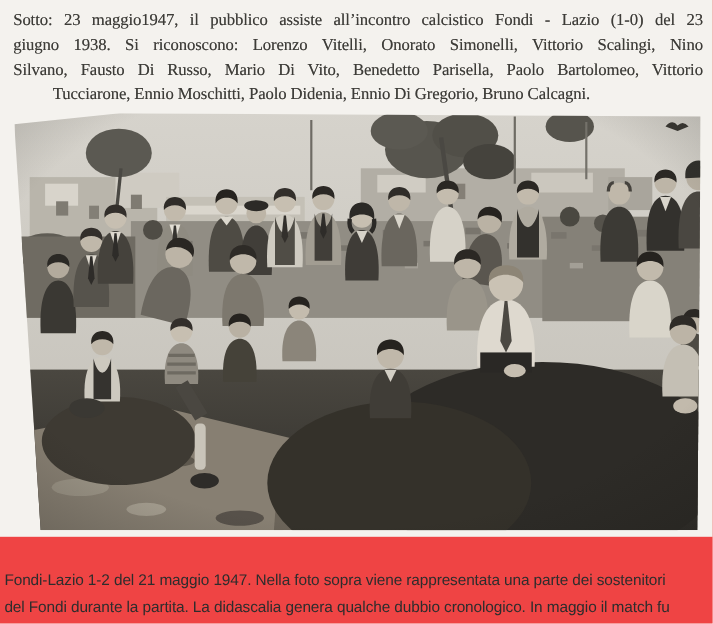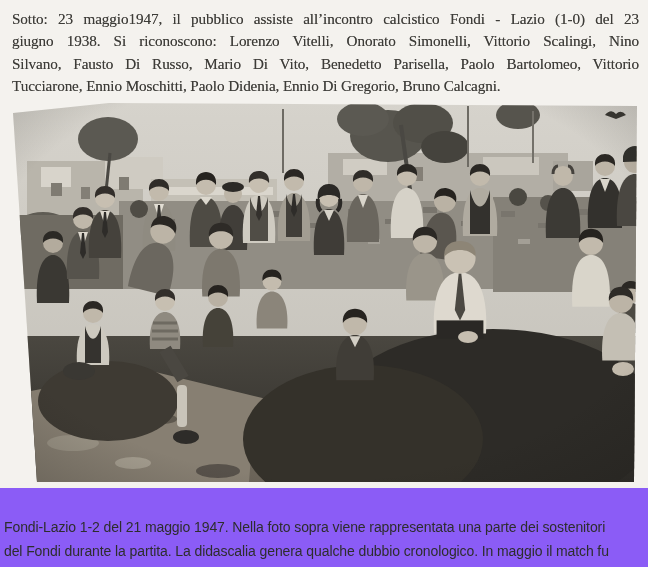--- a/index.html
+++ b/index.html
@@ -1,24 +1,24 @@
 <!DOCTYPE html>
 <html><head>
 <meta charset="utf-8">
 <style>
   html,body{margin:0;padding:0;background:#ffffff;}
-  .page{position:relative;width:648px;height:567px;background:#8b5cf6;overflow:hidden;
+  .page{position:relative;width:648px;height:567px;background:#ef4444;overflow:hidden;
         font-family:"Liberation Sans",sans-serif;}
   .scan-area{position:absolute;left:0;top:0;width:648px;height:488px;background:#f4f2ee;}
   .top-caption{position:absolute;left:12px;top:8px;width:627px;
         font-family:"Liberation Serif",serif;font-size:15.2px;line-height:22.4px;
         color:#3d3c38;letter-spacing:-0.1px;
         text-shadow:0 0 0.5px rgba(70,68,64,0.65);}
   .tline{text-align:justify;text-align-last:justify;}
-  .tline.last{text-align:left;text-align-last:left;}
+  .tline.last{text-align:left;text-align-last:left;margin-left:36px;}
   .photo-frame{position:absolute;left:13px;top:101px;width:624px;height:381px;}
   .photo-frame svg{display:block;}
   .bottom-caption{position:absolute;left:4px;top:516px;width:644px;
         font-size:14px;line-height:23.5px;color:#2d2d2d;letter-spacing:-0.1px;}
   .bline{white-space:nowrap;}
 </style>
 </head>
 <body>
 
 <div class="page">

